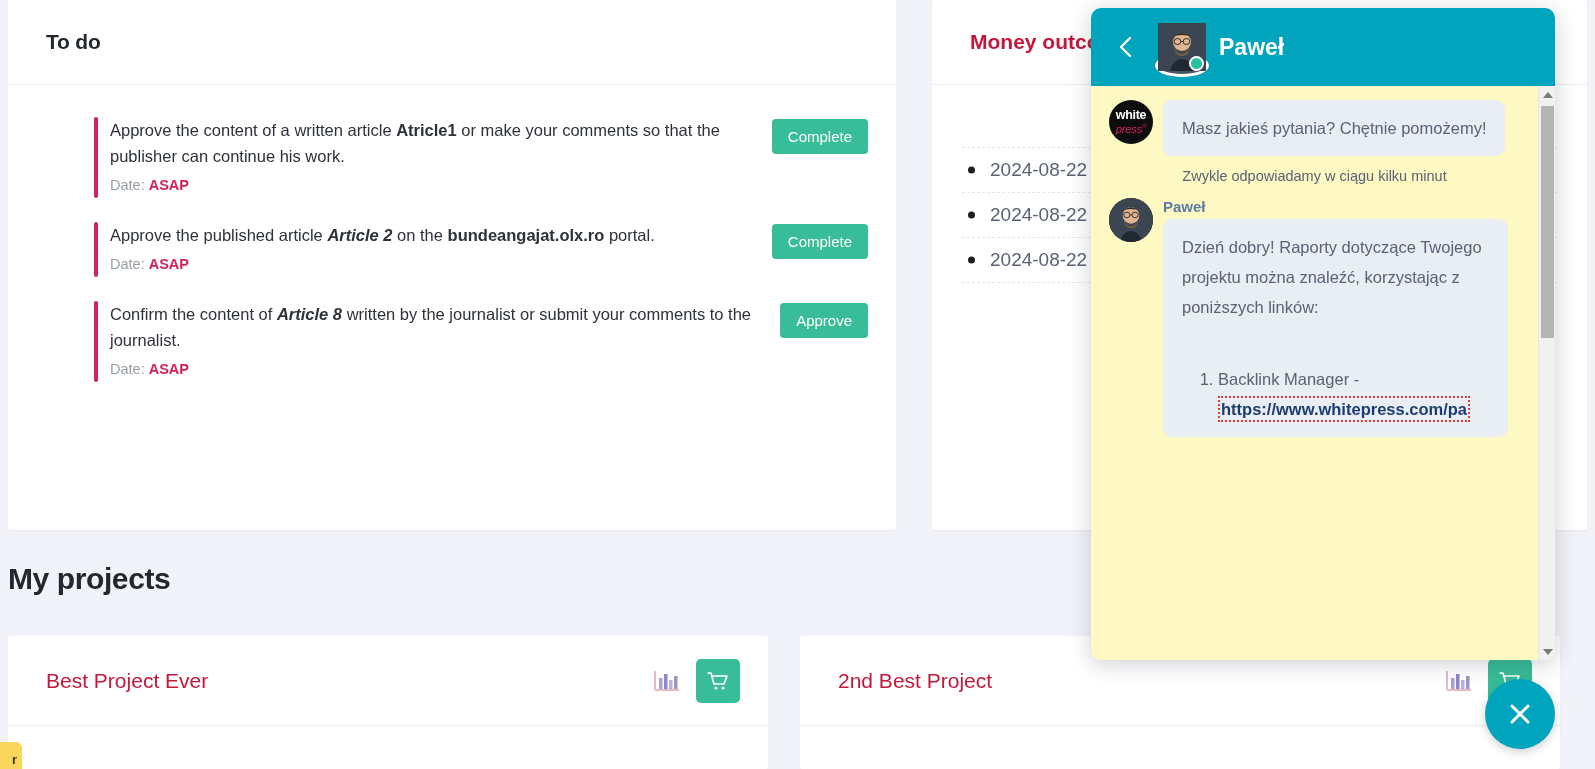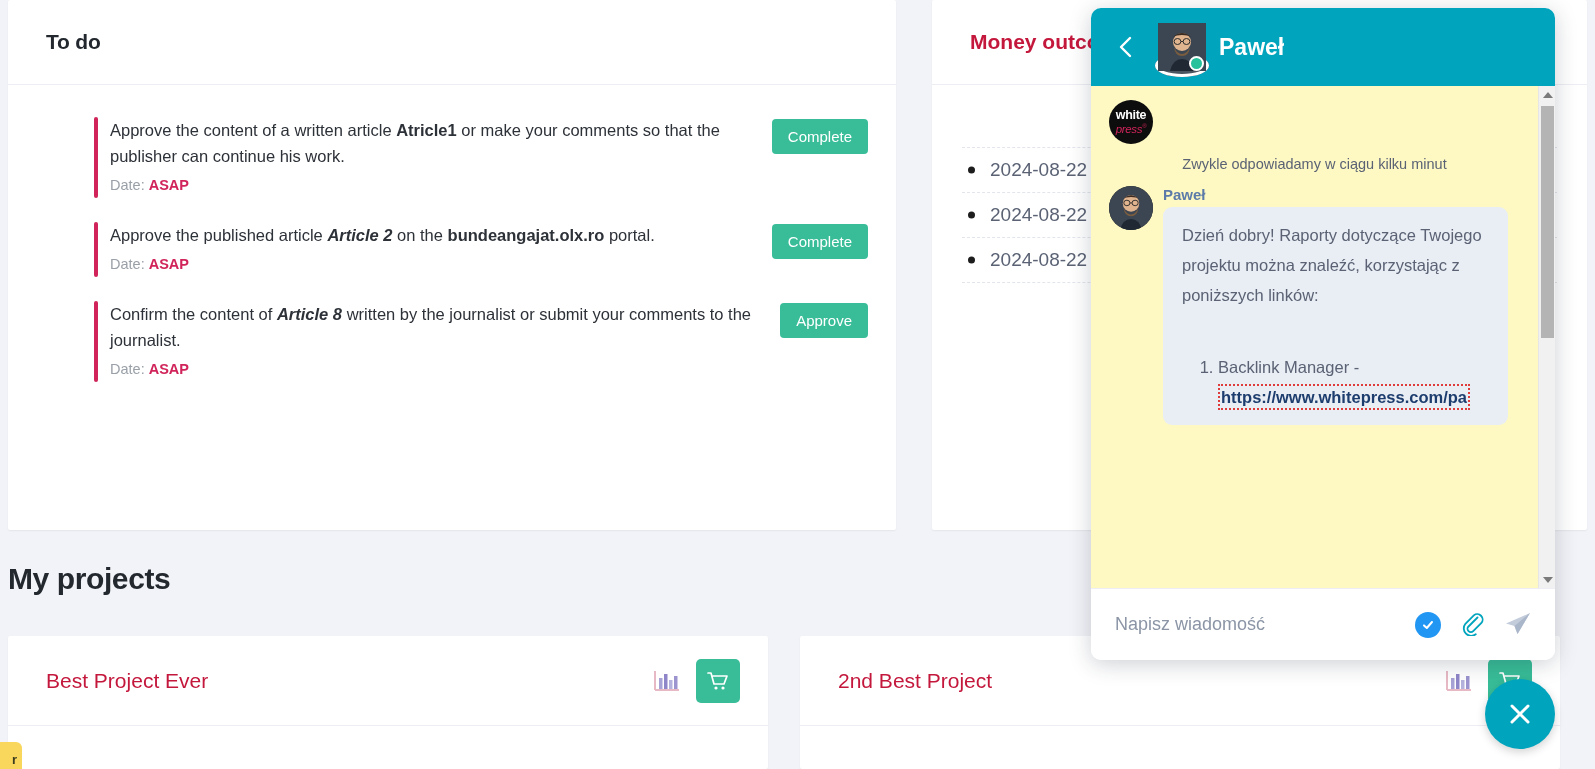--- a/index.html
+++ b/index.html
@@ -527,20 +527,21 @@
   <div class="chat-body">
     <div class="chat-scroll">
 
       <div class="msg-row">
         <span class="msg-avatar">
           <span class="wp-logo">
             <span class="wp-white">white</span>
             <span class="wp-press"><span>press</span><sup>®</sup></span>
           </span>
         </span>
+        <span class="bubble incoming">Masz jakieś pytania? Chętnie pomożemy!</span>
       </div>
 
 
       <div class="typing-note">Zwykle odpowiadamy w ciągu kilku minut</div>
 
       <div class="msg-row">
         <span class="msg-avatar">
           <svg width="100%" height="100%" viewBox="0 0 48 48">
             <rect width="48" height="48" fill="#3c4652"></rect>
             <circle cx="24" cy="19" r="9" fill="#e0b48e"></circle>
@@ -571,40 +572,19 @@
       <span class="sb-arrow up">
           <i></i>
         </span>
       <span class="sb-thumb"></span>
       <span class="sb-arrow down">
           <i></i>
         </span>
     </div>
   </div>
 
-  <div class="chat-input-bar">
-    <input class="chat-input" type="text" placeholder="Napisz wiadomość" style="">
-    <span class="inp-actions">
-      <span class="check-btn">
-        <svg width="14" height="14" viewBox="0 0 14 14">
-          <path d="M3 7.4 L5.8 10 L11 4" fill="none" stroke="#fff" stroke-width="2" stroke-linecap="round" stroke-linejoin="round"></path>
-        </svg>
-      </span>
-      <span>
-        <svg width="26" height="26" viewBox="0 0 26 26">
-          <path d="M18.5 7.5 L9.5 16.5 a3.3 3.3 0 0 0 4.7 4.7 l8.2 -8.2 a5.4 5.4 0 0 0 -7.6 -7.6 l-8.4 8.4 a7.4 7.4 0 0 0 10.4 10.4" fill="none" stroke="#00a4bd" stroke-width="1.8" stroke-linecap="round"></path>
-        </svg>
-      </span>
-      <span>
-        <svg width="30" height="28" viewBox="0 0 30 28">
-          <path d="M27 4 L3 14.5 L11.5 17 L14.5 25 Z" fill="#c3ccdb"></path>
-          <path d="M27 4 L11.5 17 L14.5 25 Z" fill="#aab6c9"></path>
-        </svg>
-      </span>
-    </span>
-  </div>
 </div>
 
 <button id="chat-close-fab">
   <svg width="34" height="34" viewBox="0 0 34 34">
     <path d="M9 9 L25 25 M25 9 L9 25" stroke="#ffffff" stroke-width="3" stroke-linecap="round"></path>
   </svg>
 </button>
 
 </body></html>

